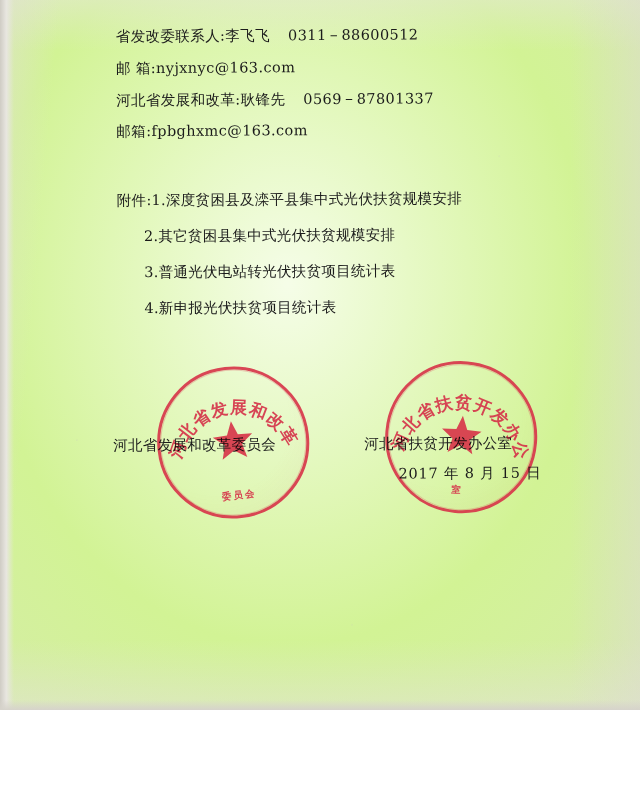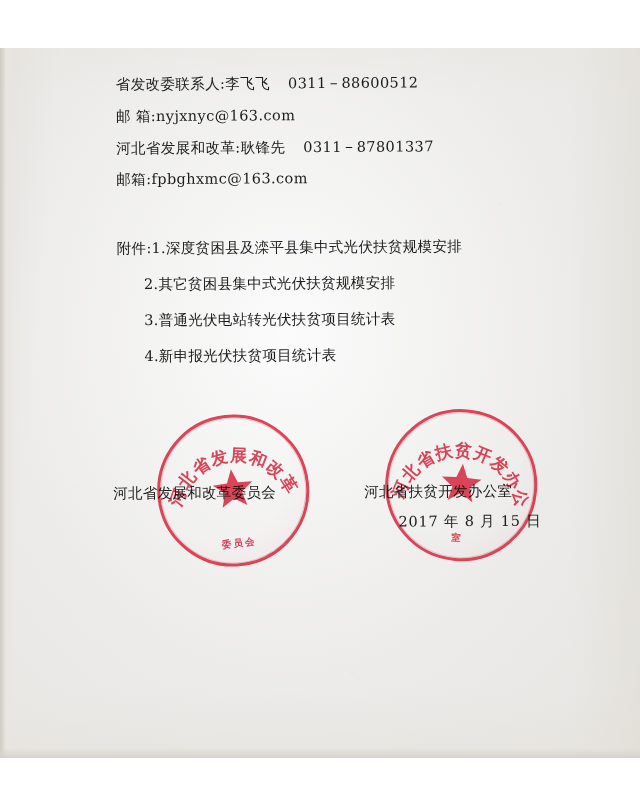--- a/index.html
+++ b/index.html
@@ -11,23 +11,22 @@
     height: 810px;
     background: #ffffff;
     font-family: "DejaVu Serif", "Liberation Serif", serif;
     overflow: hidden;
   }
 
   .page {
     position: relative;
     width: 640px;
     height: 710px;
-    background: #e5e5e5;
+    background: #bef264;
     overflow: hidden;
-    margin-top: 48px;
   }
 
   
   .paper-shade {
     position: absolute;
     inset: 0;
     background:
       linear-gradient(95deg, rgba(225,222,214,0.55) 0px, rgba(255,255,255,0) 60px),
       linear-gradient(270deg, rgba(222,219,211,0.5) 0px, rgba(255,255,255,0) 70px),
       linear-gradient(0deg, rgba(228,226,219,0.5) 0px, rgba(255,255,255,0) 70px),
@@ -250,21 +249,21 @@
   <div class="edge-bottom"></div>
 
   <div class="content">
 
     <div class="contact-block">
       <div class="contact-line">
         <span>省发改委联系人:李飞飞</span><span class="phone">0311－88600512</span>
       </div>
       <div class="email-line">邮 箱:nyjxnyc@163.com</div>
       <div class="contact-line">
-        <span>河北省发展和改革:耿锋先</span><span class="phone">0311－87801337</span>
+        <span>河北省发展和改革:耿锋先</span><span class="phone">0569－87801337</span>
       </div>
       <div class="email-line">邮箱:fpbghxmc@163.com</div>
     </div>
 
     <div class="attachments">
       <div class="att-head-line">附件:1.深度贫困县及滦平县集中式光伏扶贫规模安排</div>
       <div class="att-item">2.其它贫困县集中式光伏扶贫规模安排</div>
       <div class="att-item">3.普通光伏电站转光伏扶贫项目统计表</div>
       <div class="att-item">4.新申报光伏扶贫项目统计表</div>
     </div>

